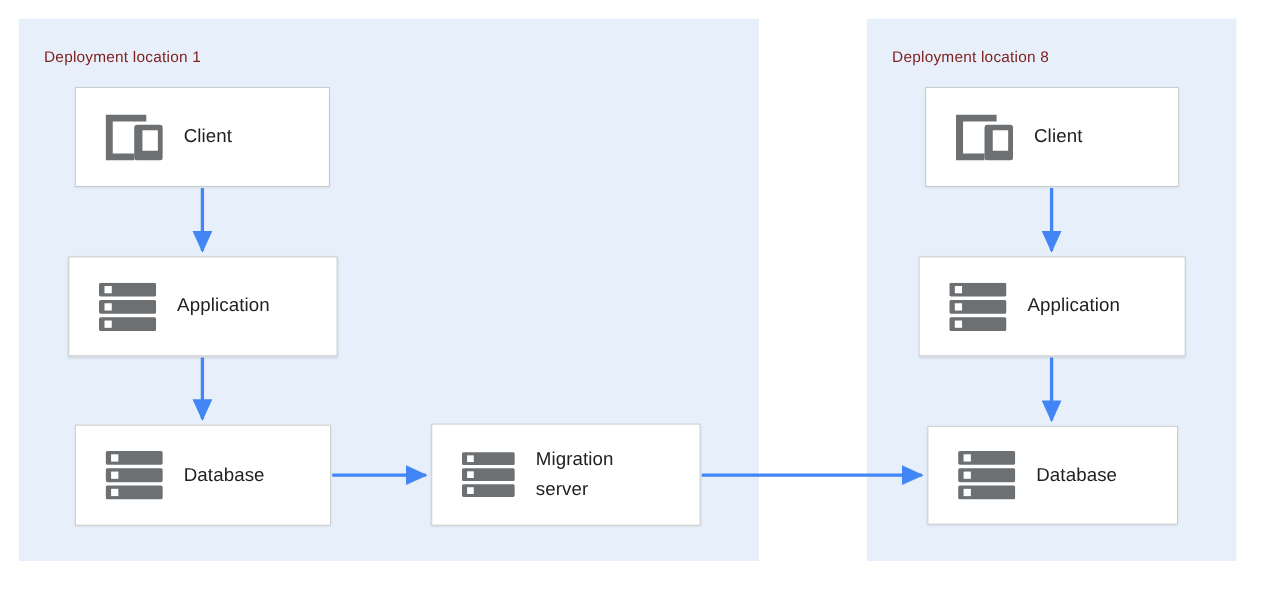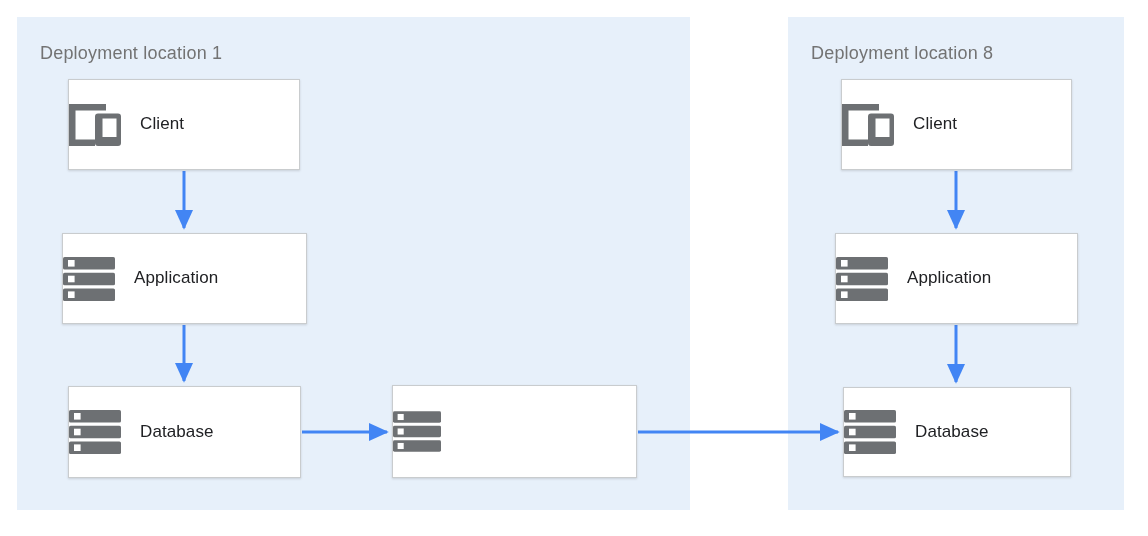--- a/index.html
+++ b/index.html
@@ -20,39 +20,40 @@
     top: 17px;
     height: 493px;
   }
   .region-1 { left: 17px;  width: 673px; }
   .region-2 { left: 788px; width: 336px; }
 
   .region-title {
     position: absolute;
     top: 26px;
     left: 23px;
-    font-size: 18px;
-    color: #737373;
+    font-size: 14px;
+    color: #7f1d1d;
     letter-spacing: 0.2px;
     white-space: nowrap;
   }
 
   .edges {
     position: absolute;
     left: 0; top: 0;
     pointer-events: none;
   }
 
   .node {
     position: absolute;
     background: #ffffff;
     border: 1px solid #c9ccce;
     box-shadow: 0 1px 2px rgba(60, 64, 67, 0.18);
     display: flex;
     align-items: center;
+    padding-left: 27px;
     padding-right: 30px;
     gap: 19px;
   }
 
   .icon {
     color: #6d7073;
     flex: 0 0 auto;
     display: inline-flex;
     align-items: center;
   }
@@ -147,20 +148,21 @@
           <rect x="0" y="15.7" width="52" height="12.6" rx="1.6"></rect>
           <rect x="0" y="31.4" width="52" height="12.6" rx="1.6"></rect>
         </g>
         <g fill="#ffffff">
           <rect x="5" y="3" width="6.6" height="6.6"></rect>
           <rect x="5" y="18.7" width="6.6" height="6.6"></rect>
           <rect x="5" y="34.4" width="6.6" height="6.6"></rect>
         </g>
       </svg>
     </span>
+    <span class="label" style="max-width:110px">Migration server</span>
   </div>
 
   <div class="node" style="left:841px; top:79px; width:231px; height:91px">
     <span class="icon">
       <svg viewBox="0 0 52 42" width="52" height="42" aria-hidden="true">
         <path fill="currentColor" d="M0,0 h37 v6.5 H6.5 v29 H26 V42 H0 Z"></path>
         <path fill="currentColor" fill-rule="evenodd" d="M29,9.5 h20 a3,3 0 0 1 3,3 V39 a3,3 0 0 1 -3,3 H29 a3,3 0 0 1 -3,-3 V12.5 a3,3 0 0 1 3,-3 Z M33.5,14.5 h14 V33 h-14 Z"></path>
       </svg>
     </span>
     <span class="label">Client</span>

